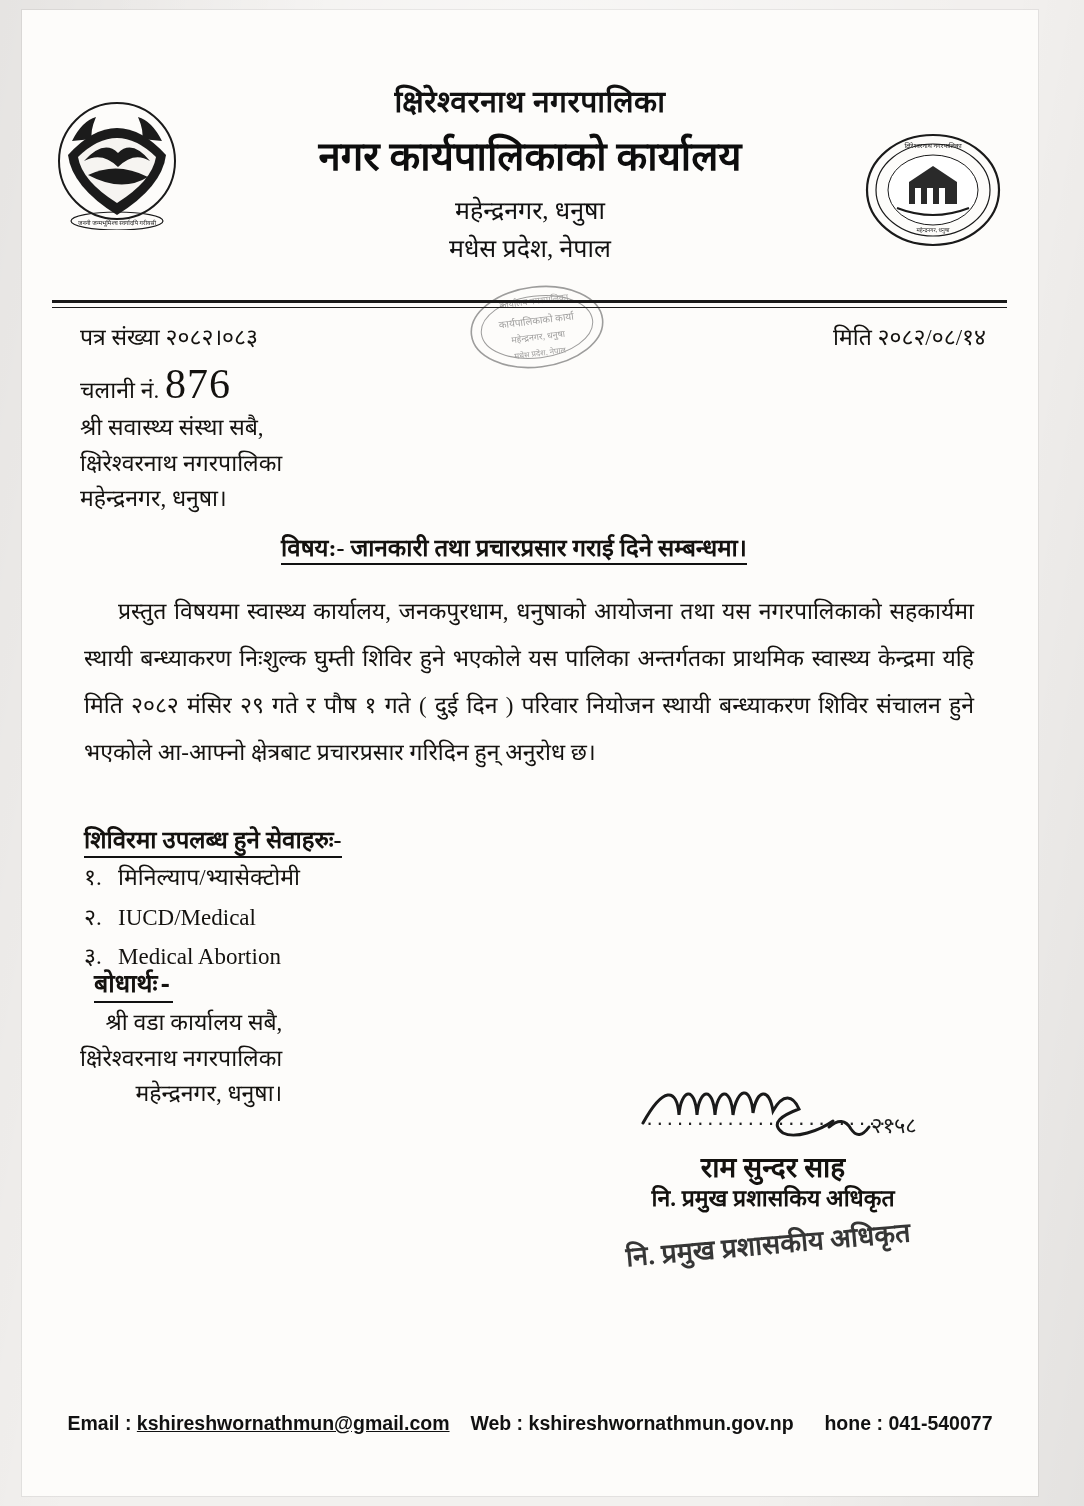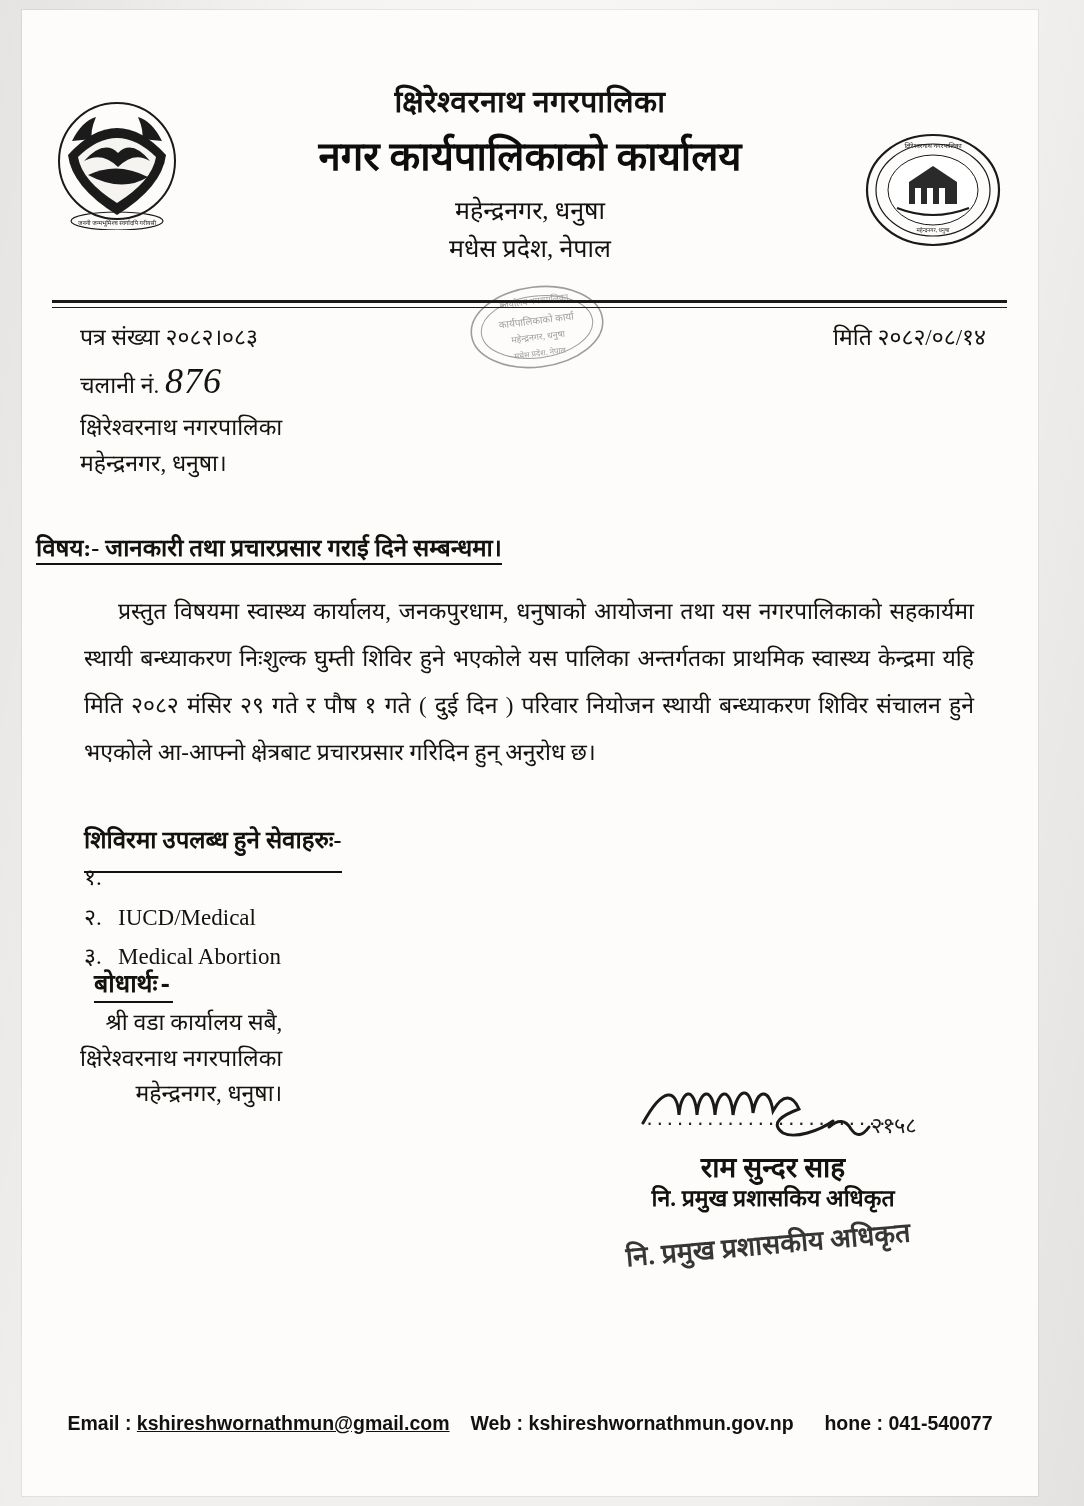--- a/index.html
+++ b/index.html
@@ -106,24 +106,23 @@
   
   .meta-left {
     position: absolute;
     left: 58px;
     top: 310px;
     font-family: "Liberation Serif", serif;
     font-size: 23px;
   }
   .meta-left .ln2 { margin-top: 8px; }
   .chalani-num {
-    font-size: 36px;
+    font-size: 42px;
     font-family: "Liberation Serif", serif;
     letter-spacing: 1px;
-    font-style: italic;
   }
   .meta-right {
     position: absolute;
     right: 52px;
     top: 310px;
     font-family: "Liberation Serif", serif;
     font-size: 23px;
   }
 
   
@@ -146,24 +145,24 @@
     font-size: 23px;
     line-height: 1.55;
   }
 
   
   .subject {
     position: absolute;
     left: 0;
     top: 520px;
     width: 984px;
+    text-align: center;
     font-family: "Liberation Serif", serif;
     font-size: 24px;
     font-weight: bold;
-    margin-left: 14px;
   }
   .subject span {
     border-bottom: 2px solid #111;
     padding-bottom: 2px;
   }
 
   
   .body-text {
     position: absolute;
     left: 62px;
@@ -178,21 +177,21 @@
 
   
   .services-title {
     position: absolute;
     left: 62px;
     top: 812px;
     font-family: "Liberation Serif", serif;
     font-size: 24px;
     font-weight: bold;
     border-bottom: 2px solid #111;
-    padding-bottom: 16px;
+    padding-bottom: 1px;
   }
   .services-list {
     position: absolute;
     left: 62px;
     top: 848px;
     font-family: "Liberation Serif", serif;
     font-size: 23px;
     line-height: 1.72;
   }
   .services-list .row { display: flex; }
@@ -345,34 +344,36 @@
     <div class="meta-left">
       <div>पत्र संख्या २०८२।०८३</div>
       <div class="ln2">
         <span>चलानी नं.</span>
         <span class="chalani-num">876</span>
       </div>
     </div>
     <div class="meta-right">मिति २०८२/०८/१४</div>
 
     <div class="addressee">
+      <div>श्री सवास्थ्य संस्था सबै,</div>
       <div>क्षिरेश्वरनाथ नगरपालिका</div>
       <div>महेन्द्रनगर, धनुषा।</div>
     </div>
 
     <div class="subject">
       <span>विषय:- जानकारी तथा प्रचारप्रसार गराई दिने सम्बन्धमा।</span>
     </div>
 
     <div class="body-text">प्रस्तुत विषयमा स्वास्थ्य कार्यालय, जनकपुरधाम, धनुषाको आयोजना तथा यस नगरपालिकाको सहकार्यमा स्थायी बन्ध्याकरण निःशुल्क घुम्ती शिविर हुने भएकोले यस पालिका अन्तर्गतका प्राथमिक स्वास्थ्य केन्द्रमा यहि मिति २०८२ मंसिर २९ गते र पौष १ गते ( दुई दिन ) परिवार नियोजन स्थायी बन्ध्याकरण शिविर संचालन हुने भएकोले आ-आफ्नो क्षेत्रबाट प्रचारप्रसार गरिदिन हुन् अनुरोध छ।</div>
 
     <div class="services-title">शिविरमा उपलब्ध हुने सेवाहरुः-</div>
     <div class="services-list">
       <div class="row">
         <span class="num">१.</span>
+        <span>मिनिल्याप/भ्यासेक्टोमी</span>
       </div>
       <div class="row">
         <span class="num">२.</span>
         <span>IUCD/Medical</span>
       </div>
       <div class="row">
         <span class="num">३.</span>
         <span>Medical Abortion</span>
       </div>
     </div>

